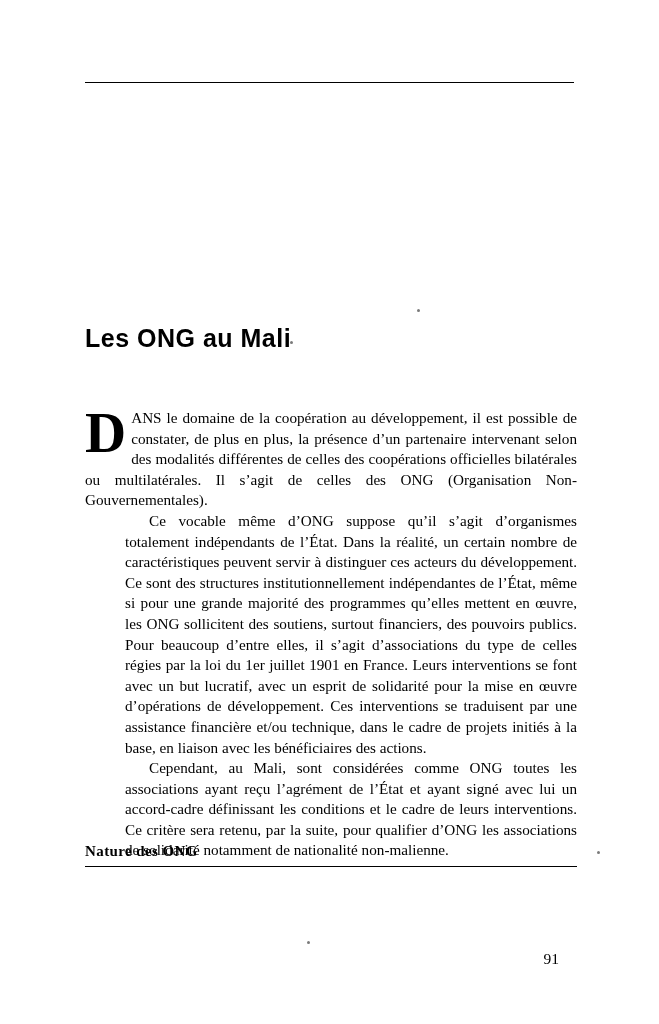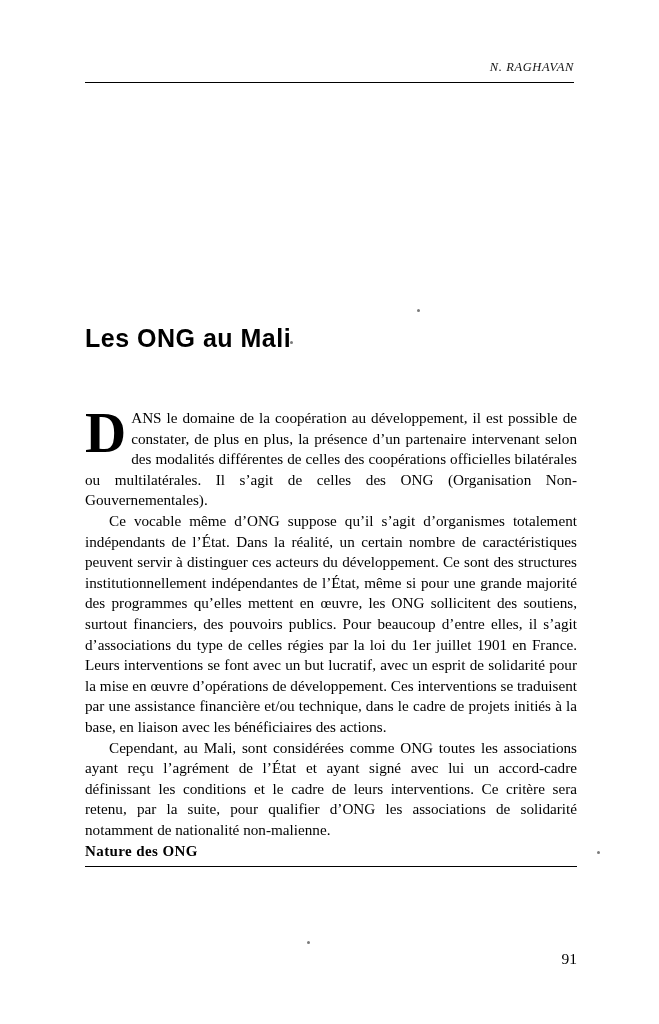--- a/index.html
+++ b/index.html
@@ -71,20 +71,21 @@
     margin: 0;
     font-size: 15.2px;
     line-height: 20.6px;
     text-align: justify;
     text-justify: inter-word;
     hyphens: manual;
     color: #000;
   }
   p.indent {
     text-indent: 24px;
+    margin-left: 40px;
   }
   .dropcap-para {
     position: relative;
     min-height: 62px;
   }
   .dropcap {
     float: left;
     font-family: "Liberation Serif", serif;
     font-weight: bold;
     font-size: 57px;
@@ -116,40 +117,39 @@
   .after-head {
     position: absolute;
     left: 85px;
     top: 885px;
     width: 492px;
   }
 
   
   .folio {
     position: absolute;
-    left: 85px;
+    left: 67px;
     top: 950px;
     width: 492px;
     text-align: right;
     font-size: 15.5px;
   }
 
   
   .speck {
     position: absolute;
     background: #7a7a7a;
     border-radius: 50%;
   }
 </style>
 </head>
 <body>
 
 <div class="page">
 
-  <div class="runhead">N. RAGHAVAN</div>
   <div class="runhead-rule"></div>
 
   <h1 class="article-title">Les  ONG  au  Mali</h1>
 
   <div class="body-col">
 
     <p class="para dropcap-para">
       <span class="dropcap">D</span><span>ANS le domaine de la coopération au développement, il est possible de constater, de plus en plus, la présence d’un partenaire intervenant selon des modalités différentes de celles des coopérations officielles bilatérales ou multilatérales. Il s’agit de celles des ONG (Organisation Non-Gouvernementales).</span>
     </p>
 

